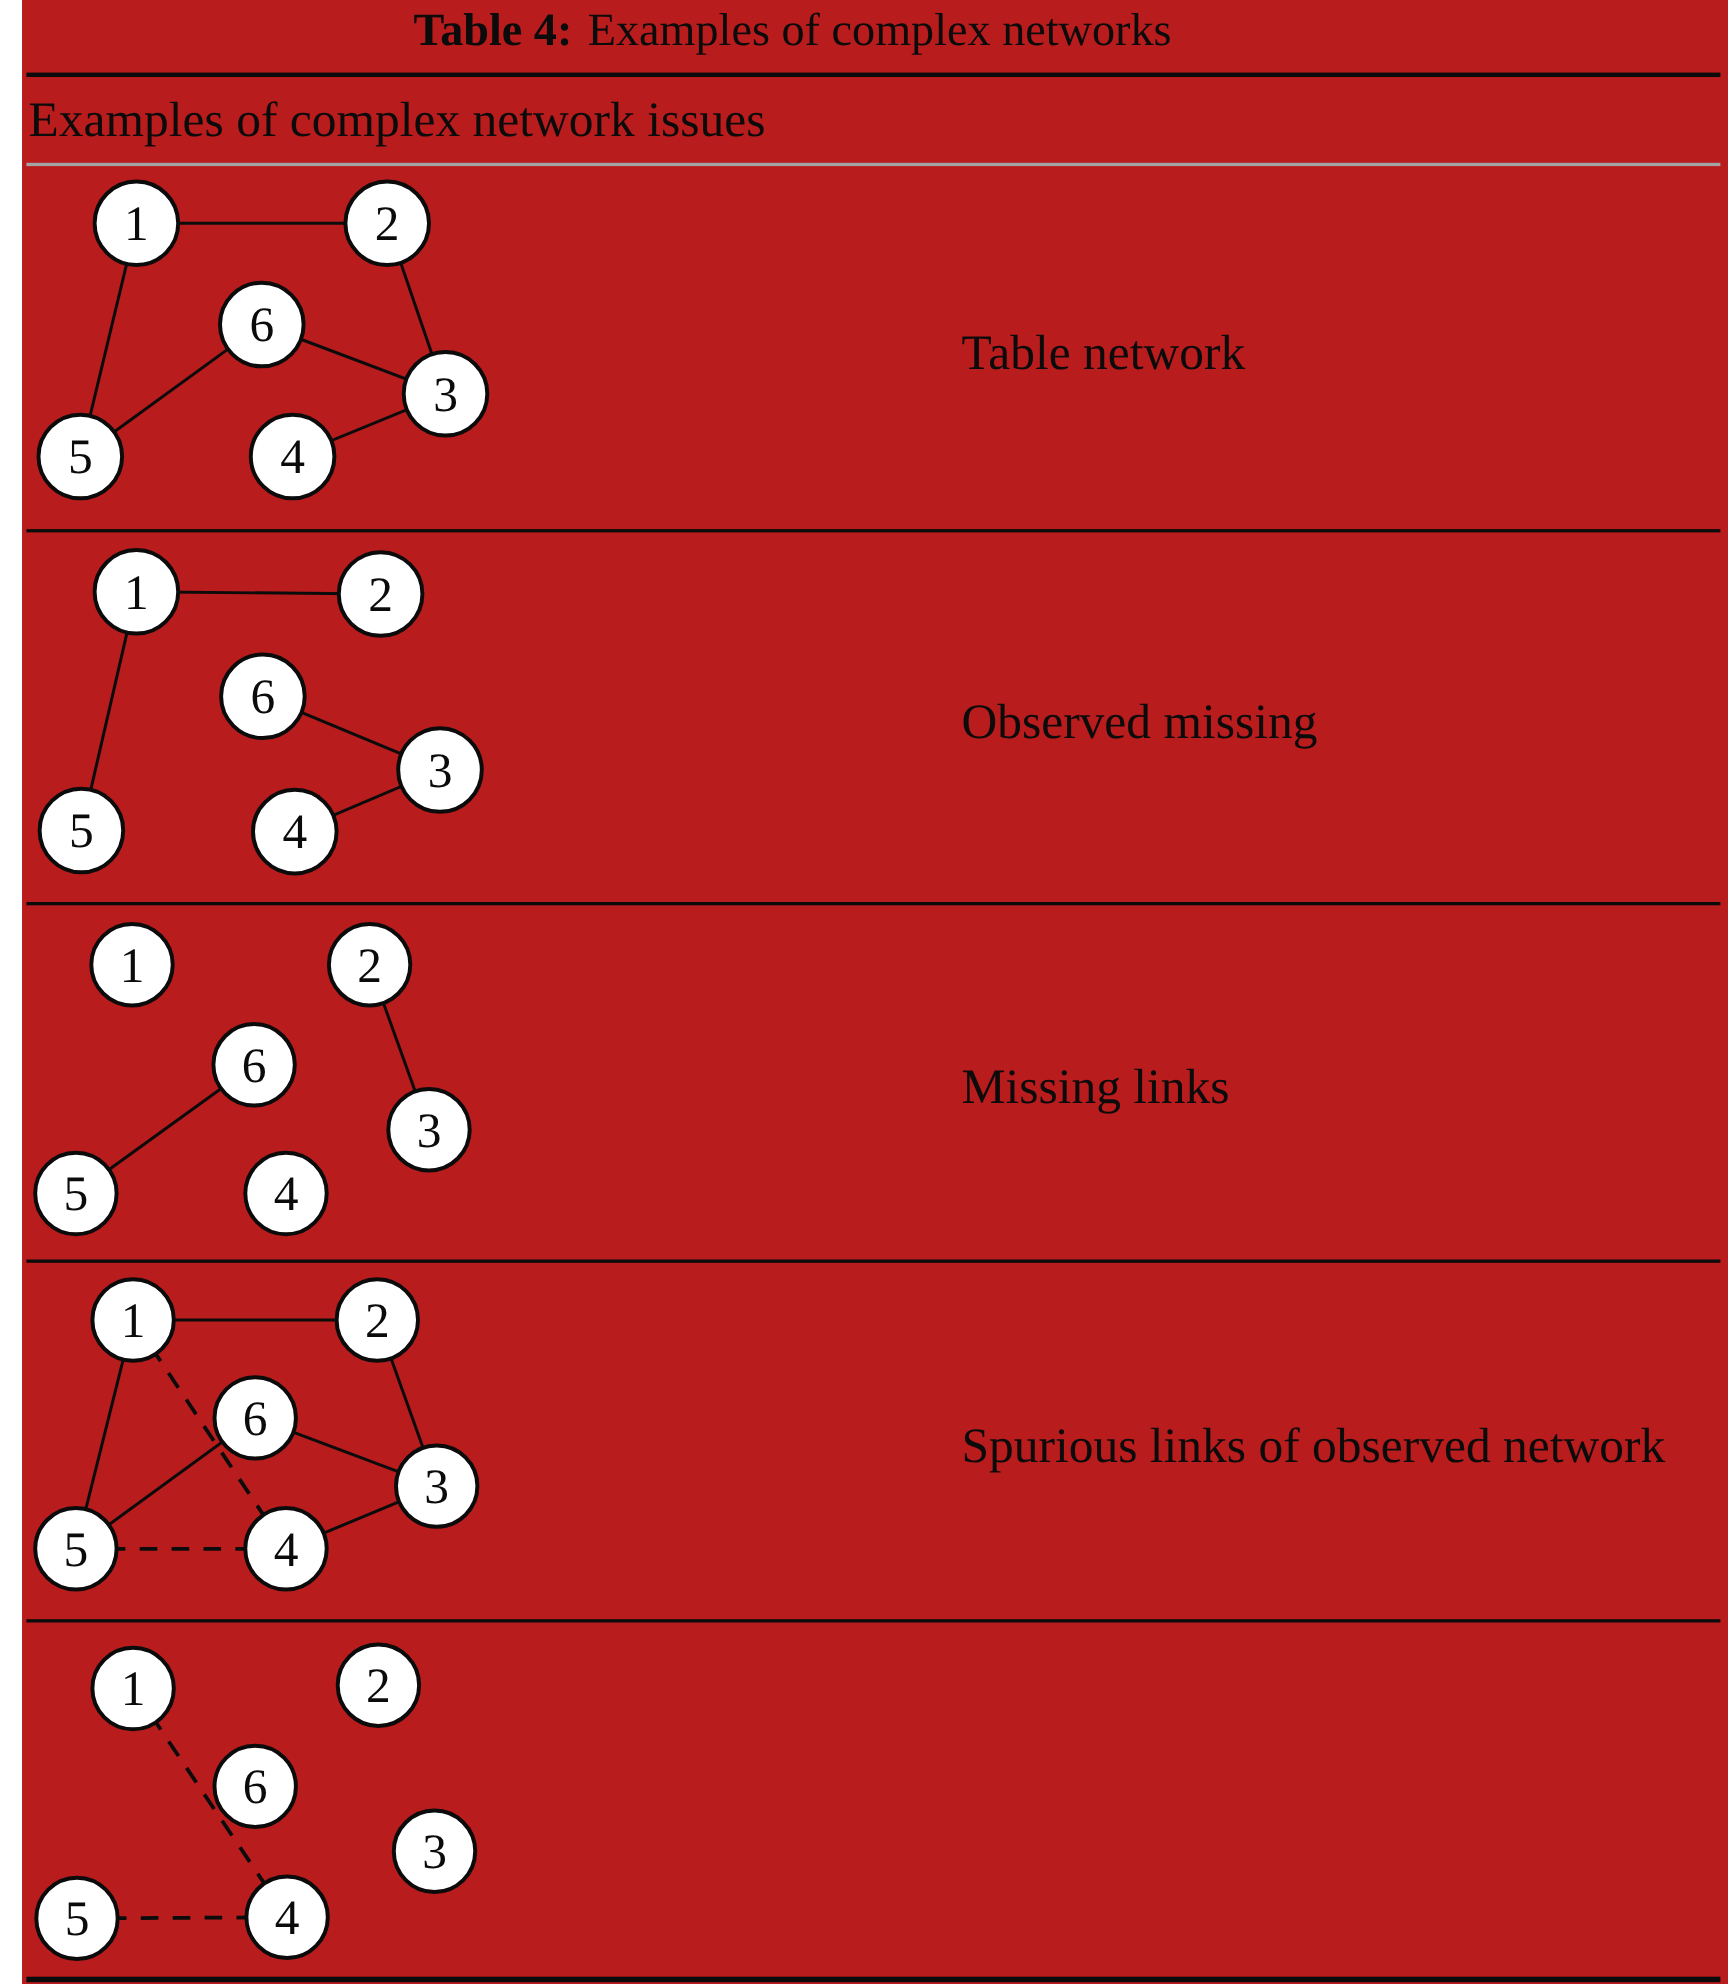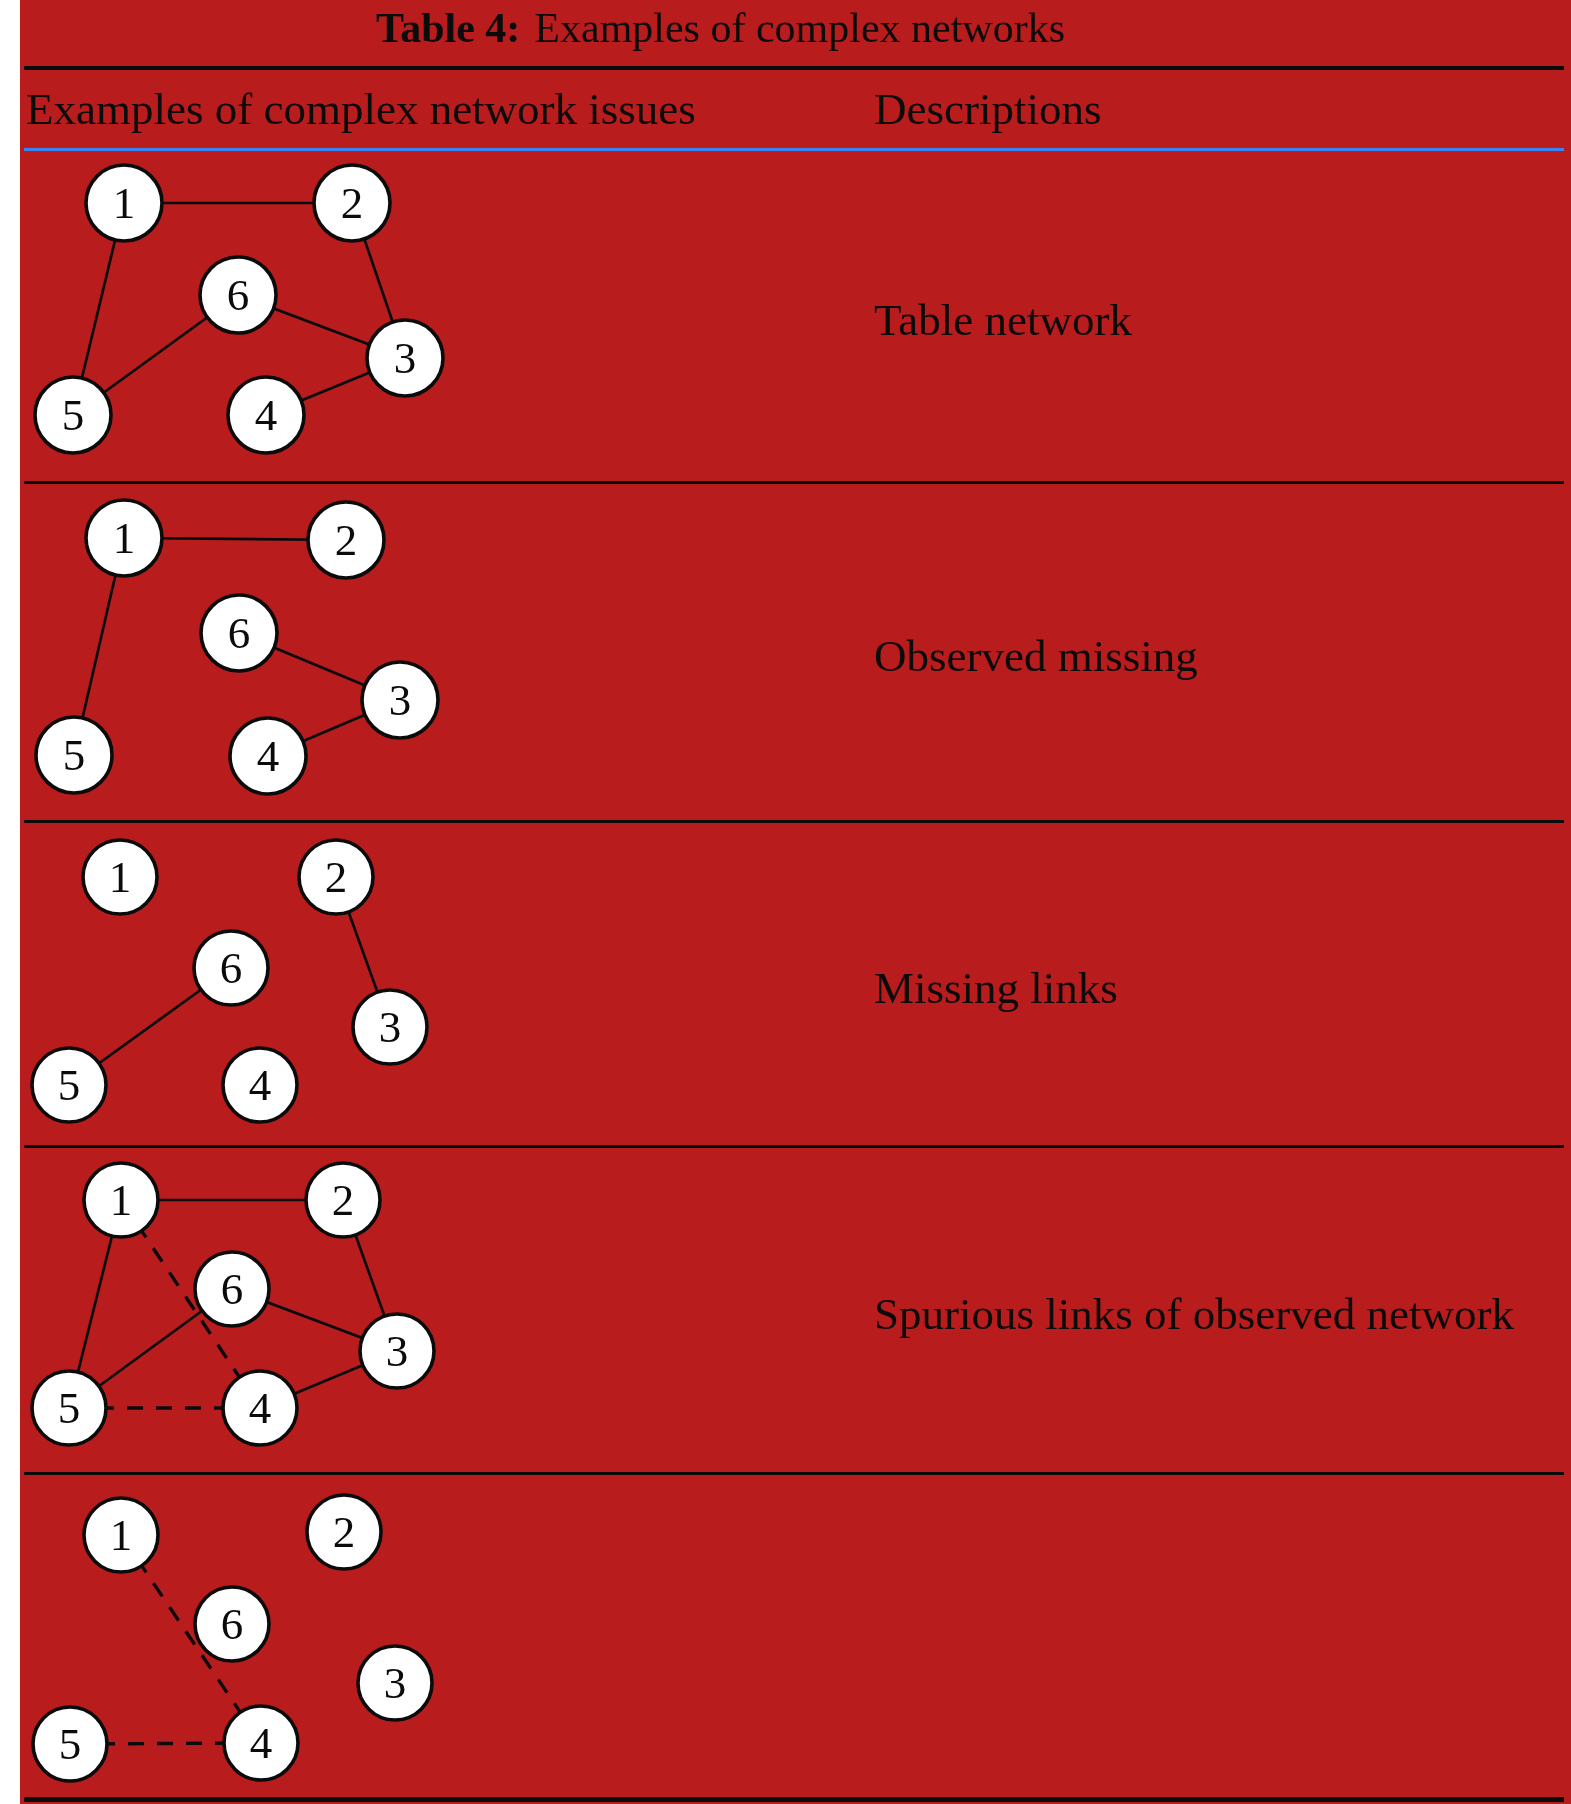--- a/index.html
+++ b/index.html
@@ -30,21 +30,21 @@
   .paper-table {
     position: absolute;
     left: 4px;
     top: 66px;
     width: 1540px;
     border-top: 4px solid #0b0b0b;
   }
   .header-row {
     position: relative;
     height: 78px;
-    border-bottom: 3px solid #3b82f6;
+    border-bottom: 3px solid #a3a3a3;
   }
   .h-col1, .h-col2, .desc-cell {
     position: absolute;
     top: 50%;
     transform: translateY(-50%);
     font-size: 45px;
     white-space: nowrap;
   }
   .h-col1 { left: 2px; }
   .h-col2 { left: 850px; }
@@ -78,21 +78,20 @@
 
 <div class="page">
 
   <div class="title">
     <span class="t-label">Table 4:</span><span class="t-text">Examples of complex networks</span>
   </div>
 
   <div class="paper-table">
     <div class="header-row">
       <span class="h-col1">Examples of complex network issues</span>
-      <span class="h-col2">Descriptions</span>
     </div>
     <div>
         <div class="body-row" style="height: 330px;">
           <svg viewBox="0 0 440 330" width="440" height="330" class="network-svg">
             <line x1="100" y1="52" x2="328" y2="52" class="edge"></line>
             <line x1="100" y1="52" x2="49" y2="264" class="edge"></line>
             <line x1="328" y1="52" x2="381" y2="207" class="edge"></line>
             <line x1="49" y1="264" x2="214" y2="144" class="edge"></line>
             <line x1="214" y1="144" x2="381" y2="207" class="edge"></line>
             <line x1="381" y1="207" x2="242" y2="264" class="edge"></line>

